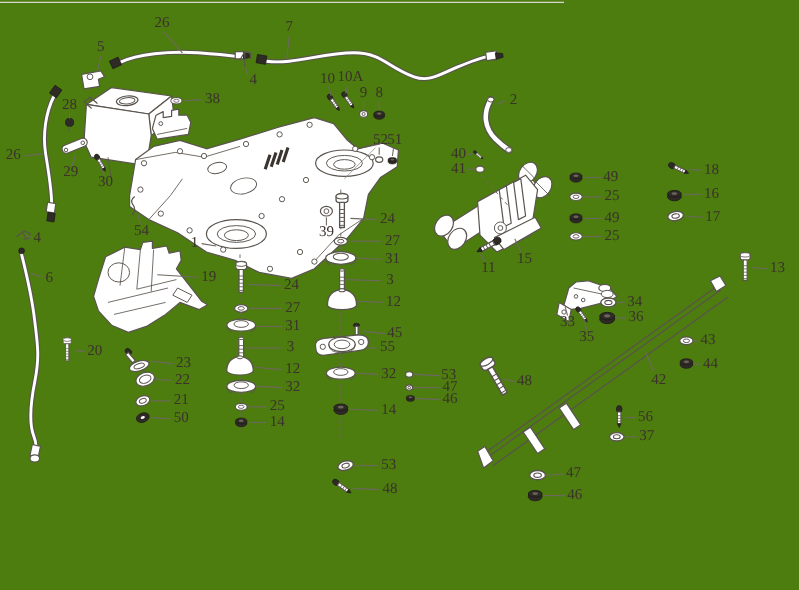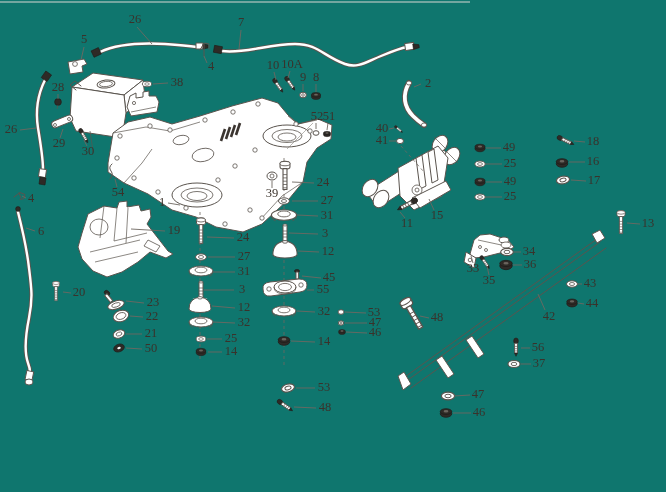--- a/index.html
+++ b/index.html
@@ -1,17 +1,17 @@
 <!DOCTYPE html>
 <html><head>
 <meta charset="utf-8">
 <style>
   html,body { margin:0; padding:0; background:#ffffff; }
   .stage {
-    position:relative; width:666px; height:492px; background:#0f766e;
+    position:relative; width:666px; height:492px; background:#4d7c0f;
     font-family:"Liberation Serif", serif; overflow:hidden;
   }
   svg { display:block; }
   .ln  { fill:none; stroke:#5a544e; stroke-width:1; stroke-linejoin:round; stroke-linecap:round; }
   .lnt { fill:none; stroke:#5a544e; stroke-width:0.7; }
   .fw  { fill:#ffffff; stroke:#5a544e; stroke-width:1; stroke-linejoin:round; }
   .fwl { fill:#ffffff; stroke:#5a544e; stroke-width:0.8; }
   .dk  { fill:#2e2a26; stroke:#1e1b18; stroke-width:0.6; }
   .hose  { fill:none; stroke:#5a544e; stroke-width:4.2; stroke-linecap:round; }
   .hosein{ fill:none; stroke:#ffffff; stroke-width:2.4; stroke-linecap:round; }

